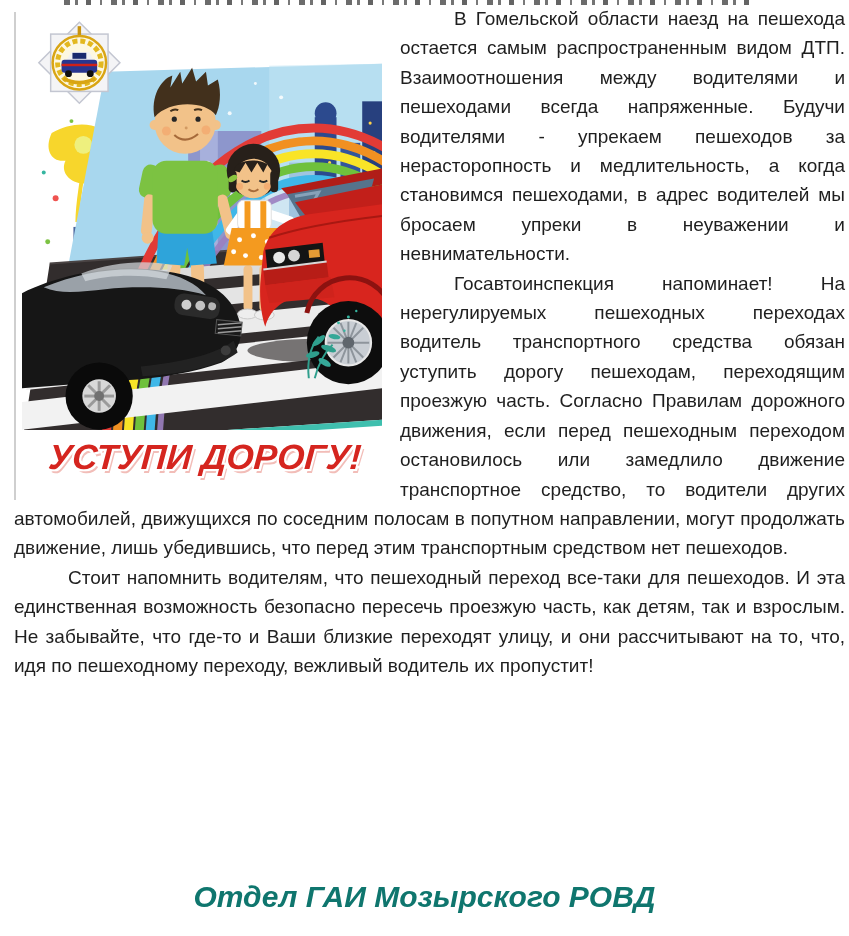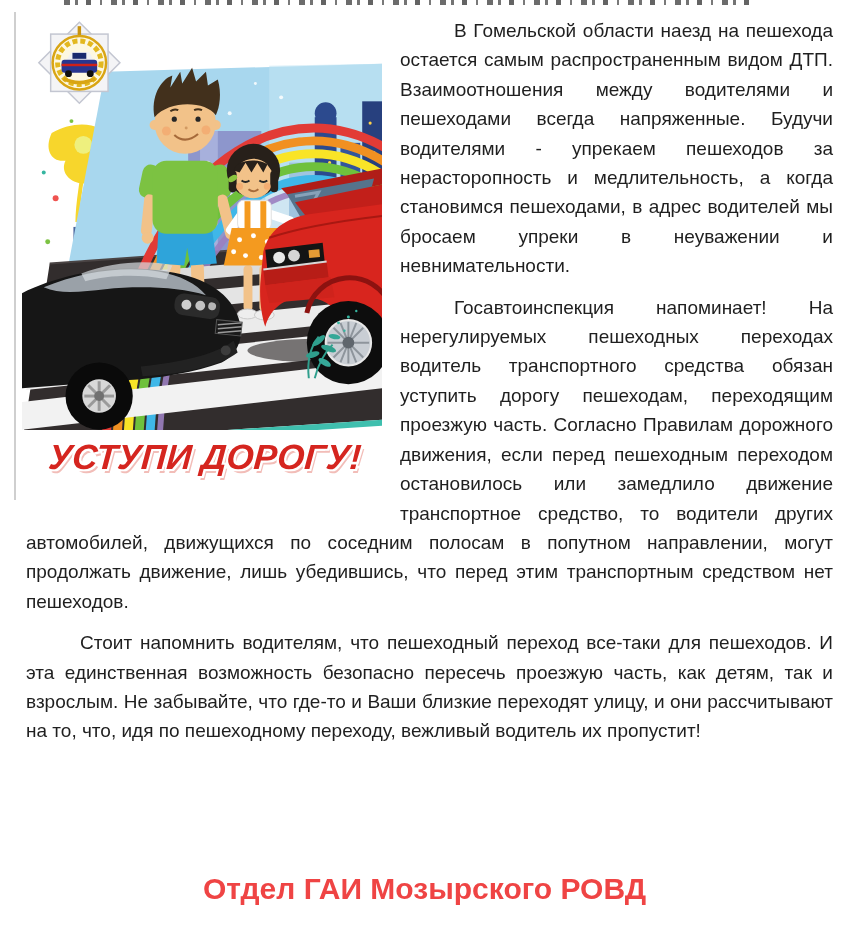--- a/index.html
+++ b/index.html
@@ -25,21 +25,21 @@
     opacity: .8;
   }
   .content {
     position: absolute;
     top: 4px; left: 14px;
     width: 831px;
     font-size: 19px;
     line-height: 29.4px;
     text-align: justify;
   }
-  .content p { margin: 12px; text-indent: 54px; }
+  .content p { margin: 0; text-indent: 54px; }
   .poster {
     float: left;
     width: 374px;
     height: 488px;
     margin: 8px 12px 2px 0;
     border-left: 2px solid #cfcfcf;
     padding-left: 6px;
     box-sizing: border-box;
     background: #ffffff;
   }
@@ -55,25 +55,26 @@
     transform: skewX(-4deg);
     text-shadow:
       -2px -2px 0 #ffffff, 2px -2px 0 #ffffff,
       -2px 2px 0 #ffffff, 2px 2px 0 #ffffff,
       3px 4px 0 #f2bdb8;
     white-space: nowrap;
   }
   .footer-title {
     position: absolute;
     top: 872px; left: 0; right: 0;
-    margin: 0;
+    margin: 8px;
     text-align: center;
     font-size: 30px;
     font-weight: bold;
-    color: #ef4444;
+    color: #0f766e;
+    font-style: italic;
   }
 </style>
 </head>
 <body>
 
 <div class="page">
 
   <div class="cropped-line"></div>
 
   <div class="content">

